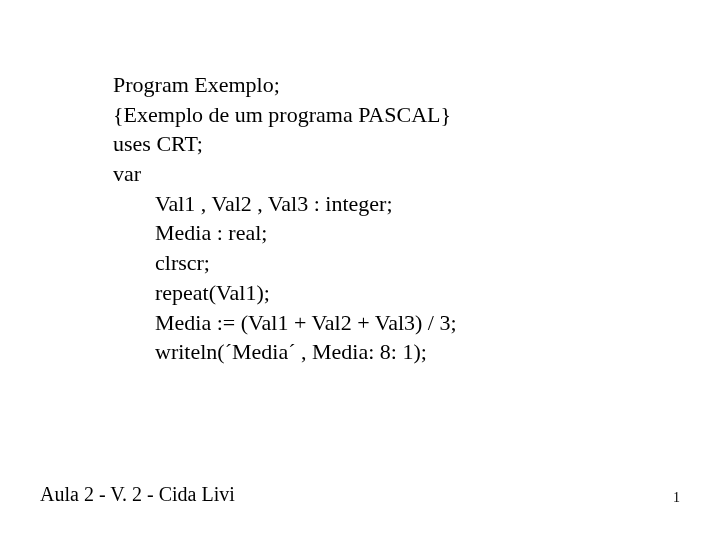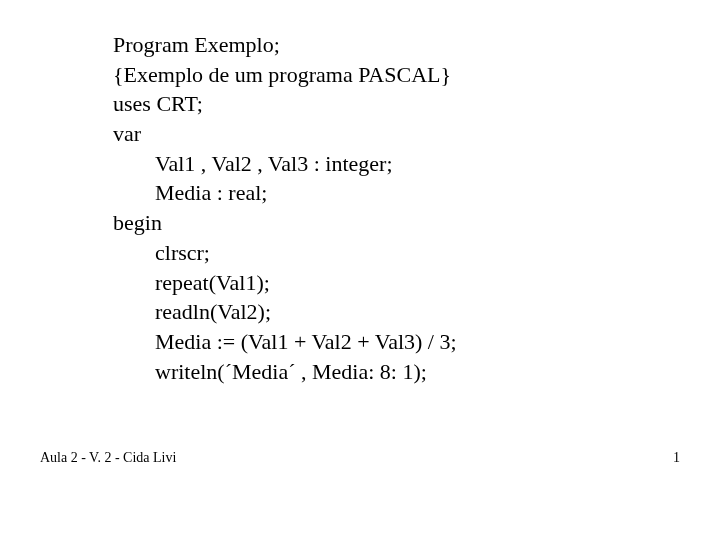--- a/index.html
+++ b/index.html
@@ -9,63 +9,62 @@
     height: 540px;
     background: #ffffff;
     font-family: "Times New Roman", Times, serif;
     color: #000000;
   }
   .slide {
     position: relative;
     width: 720px;
     height: 496px;
     box-sizing: border-box;
+    margin-top: 40px;
   }
   .code-block {
     position: absolute;
     top: 30px;
     left: 113px;
     font-size: 22px;
     line-height: 1.35;
   }
   .code-line {
     white-space: pre;
   }
   .indent {
     padding-left: 42px;
   }
   .footer-left {
     position: absolute;
     left: 40px;
     bottom: 30px;
-    font-size: 14px;
+    font-size: 20px;
   }
   .footer-right {
     position: absolute;
     right: 40px;
     bottom: 30px;
     font-size: 14px;
   }
 </style>
 </head>
 <body>
 
 <div class="slide">
 
   <div class="code-block">
     <div class="code-line">Program Exemplo;</div>
     <div class="code-line">{Exemplo de um programa PASCAL}</div>
     <div class="code-line">uses CRT;</div>
     <div class="code-line">var</div>
     <div class="code-line indent">Val1 , Val2 , Val3 : integer;</div>
     <div class="code-line indent">Media : real;</div>
-    <div class="code-line">begin</div>
     <div class="code-line indent">clrscr;</div>
     <div class="code-line indent">repeat(Val1);</div>
-    <div class="code-line indent">readln(Val2);</div>
     <div class="code-line indent">Media := (Val1 + Val2 + Val3) / 3;</div>
     <div class="code-line indent">writeln(´Media´ , Media: 8: 1);</div>
   </div>
 
   <div class="footer-left">Aula 2 - V. 2 - Cida Livi</div>
   <div class="footer-right">1</div>
 
 </div>
 
 </body></html>

